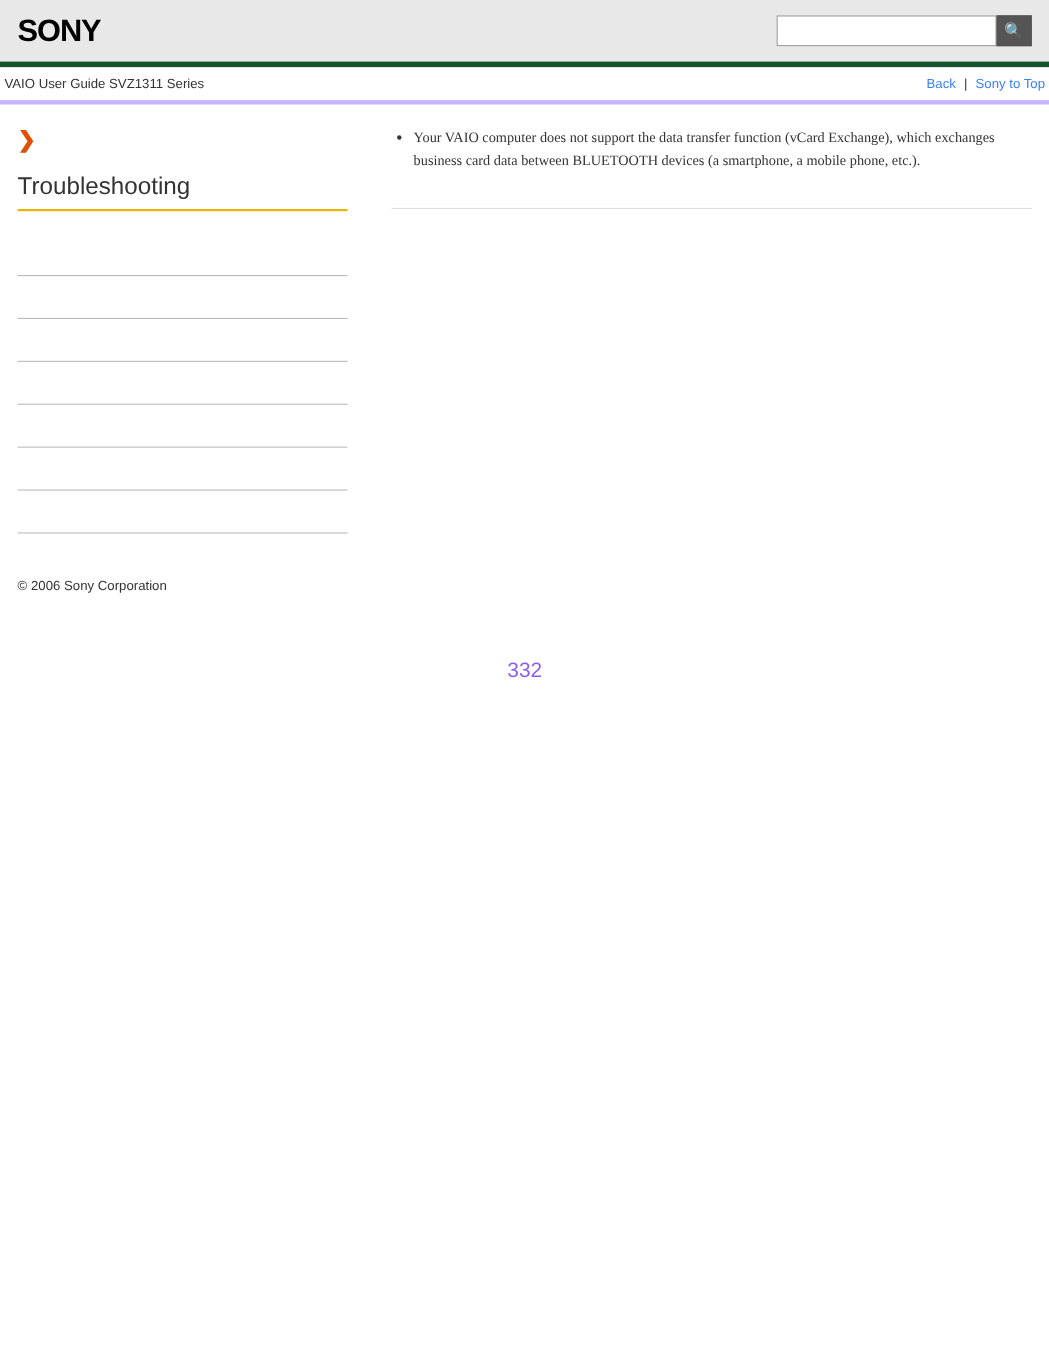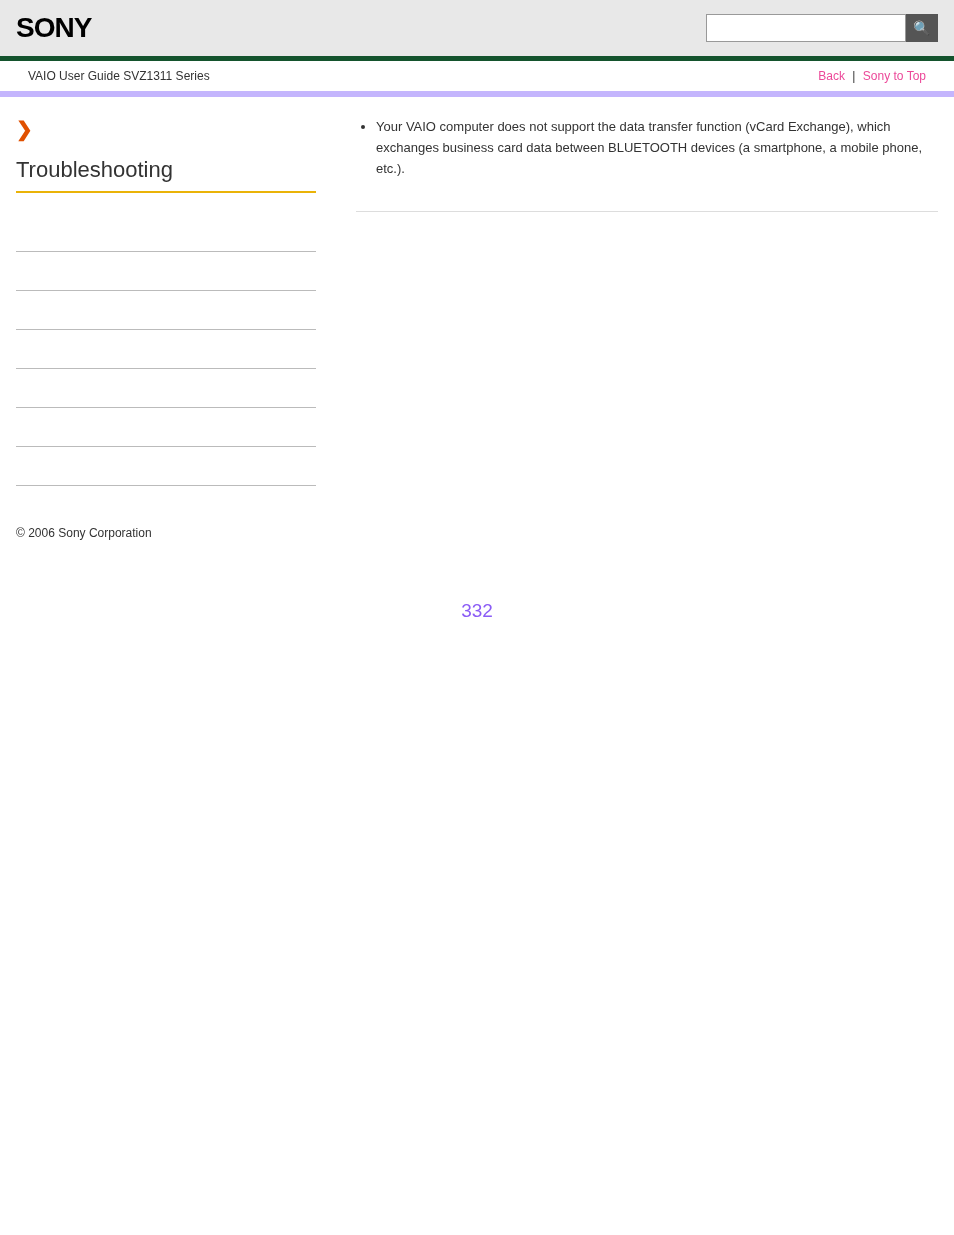--- a/index.html
+++ b/index.html
@@ -57,38 +57,38 @@
       cursor: pointer;
       display: flex;
       align-items: center;
       justify-content: center;
       color: #fff;
       font-size: 14px;
     }
 
     
     .nav-bar {
-      padding: 8px 28px;
+      padding: 8px 4px;
       display: flex;
       justify-content: space-between;
       align-items: flex-start;
-      border-bottom: 6px solid #c4b5fd;
+      border-bottom: 4px solid #c4b5fd;
     }
 
     .breadcrumb-text {
       font-size: 12px;
       color: #333;
     }
 
     .nav-links {
       font-size: 12px;
     }
 
     .nav-links a {
-      color: #ec4899;
+      color: #3b82f6;
       text-decoration: none;
     }
 
     .nav-separator {
       color: #333;
       margin: 0 4px;
     }
 
     
     .content-area {
@@ -141,20 +141,21 @@
     .main-content {
       flex: 1;
       padding-left: 20px;
       border-left: none;
     }
 
     .content-list {
       list-style: disc;
       padding-left: 20px;
       margin-bottom: 32px;
+      font-family: Liberation Serif, serif;
     }
 
     .content-list li {
       font-size: 13px;
       line-height: 1.6;
       color: #333;
       margin-bottom: 8px;
     }
 
     .content-separator {

